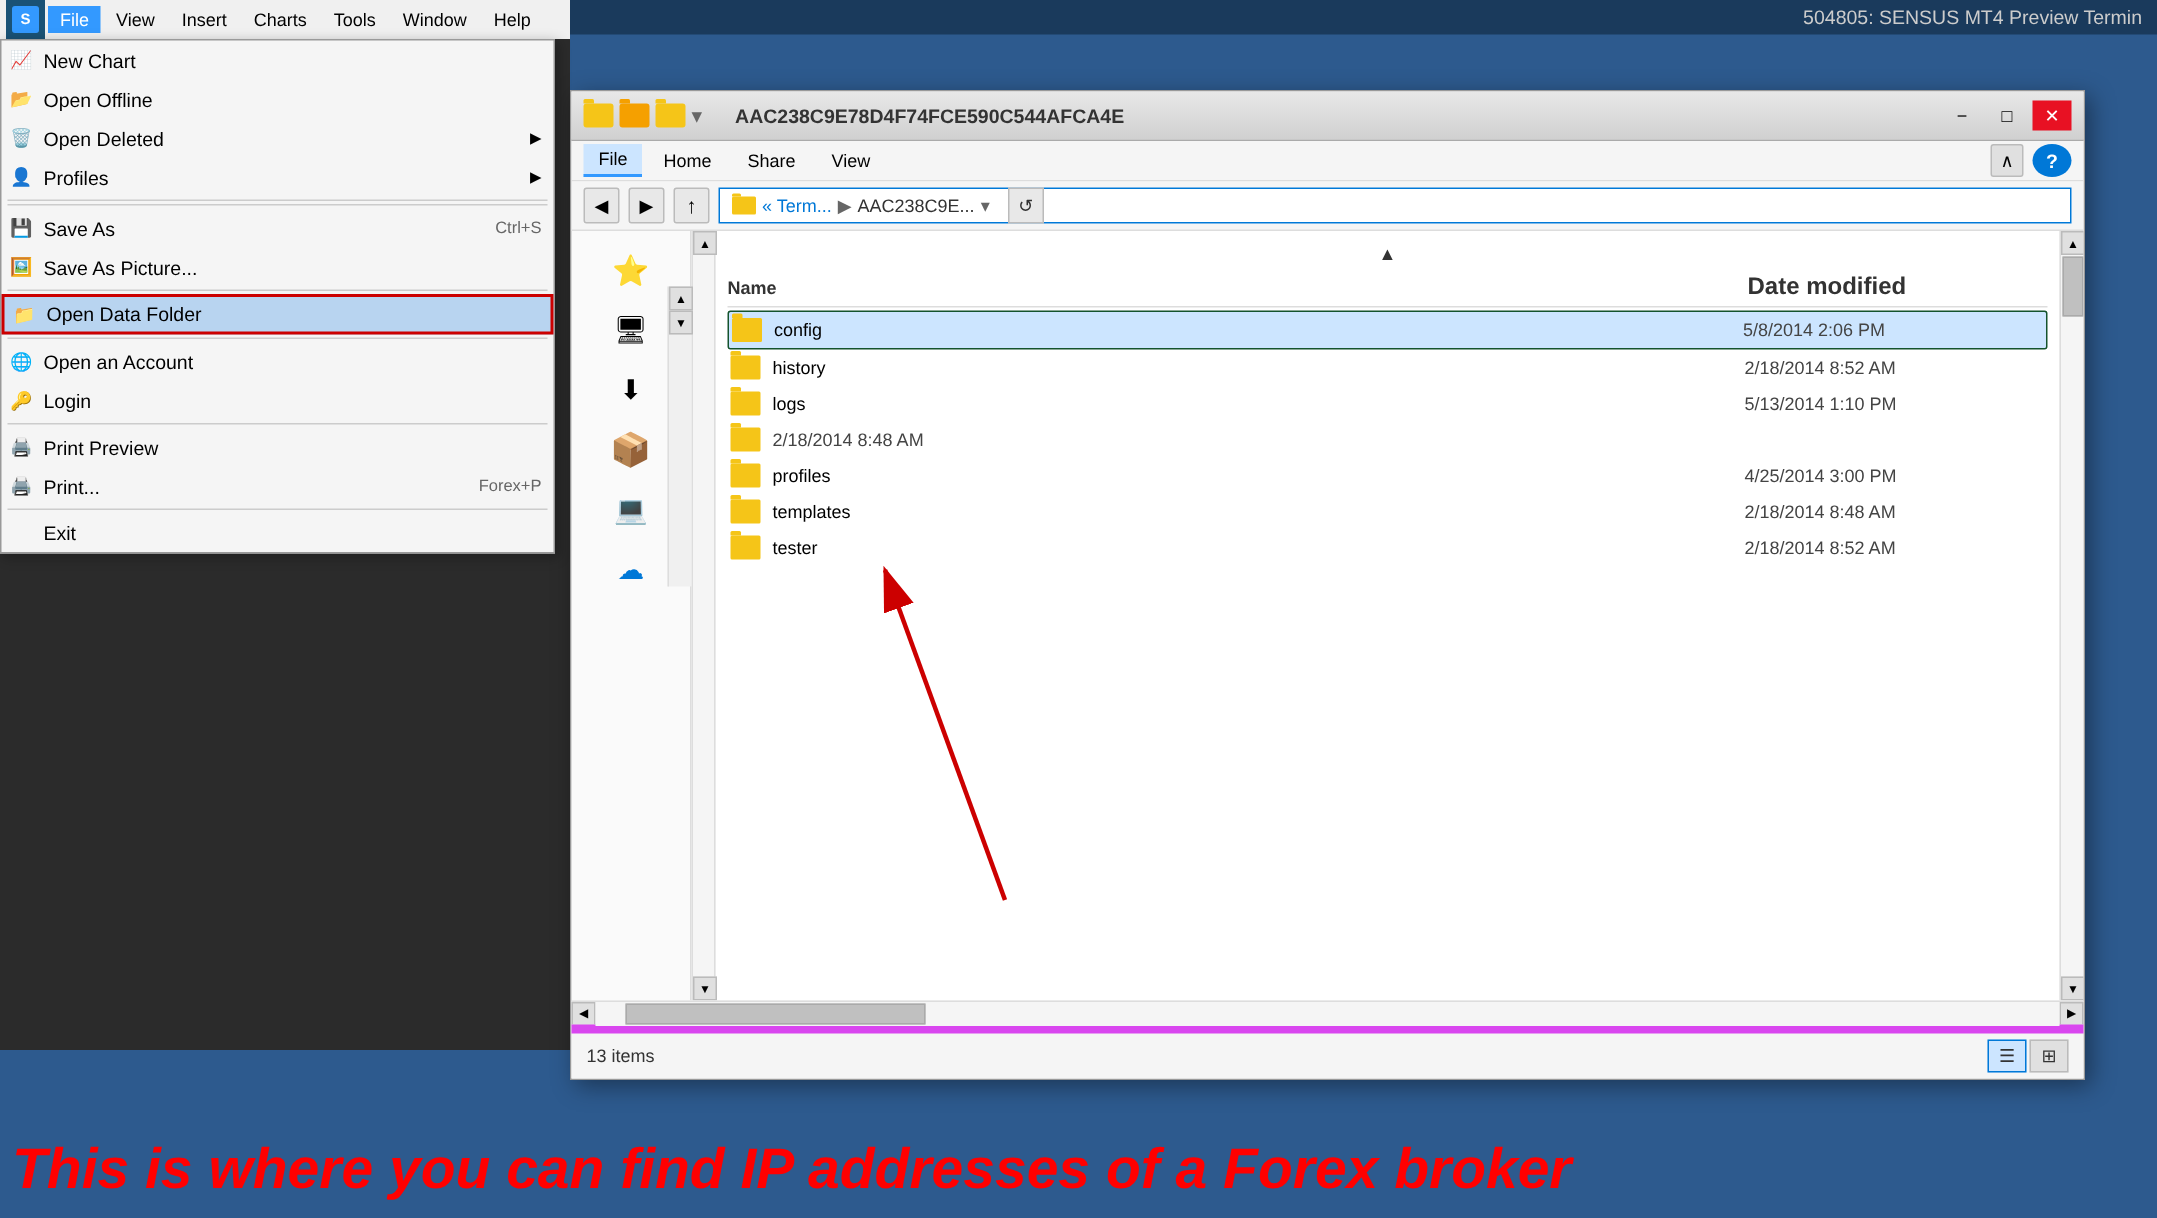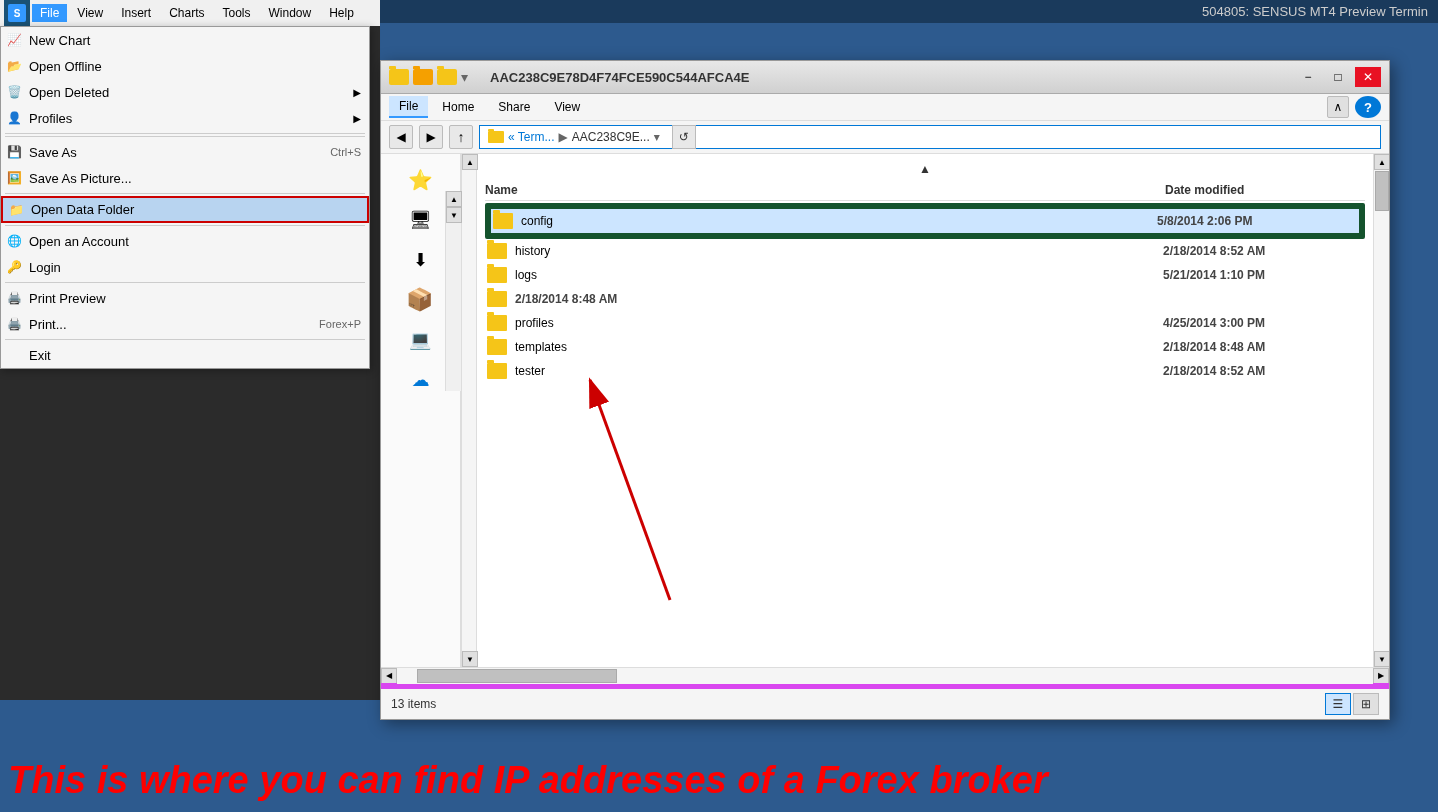--- a/index.html
+++ b/index.html
@@ -304,53 +304,53 @@
       font-size: 12px;
       color: #333;
       font-weight: 600;
       cursor: pointer;
       display: flex;
       align-items: center;
       gap: 4px;
     }
     .file-col-date {
       width: 200px;
-      font-size: 12px;
+      font-size: 16px;
       color: #333;
       font-weight: 600;
     }
     .file-row {
       display: flex;
       align-items: center;
       padding: 4px 2px;
       cursor: pointer;
       border-radius: 2px;
     }
-    .file-row.selected { background: #cce5ff; border: 6px solid #14532d; }
+    .file-row.selected { background: #cce5ff; border: 1px solid #14532d; }
     .file-folder-icon {
       width: 20px;
       height: 16px;
       background: #f5c518;
       border-radius: 1px;
       margin-right: 8px;
       position: relative;
       flex-shrink: 0;
     }
     .file-folder-icon::before {
       content: '';
       position: absolute;
       top: -3px;
       left: 0;
       width: 7px;
       height: 3px;
       background: #f5c518;
       border-radius: 1px 1px 0 0;
     }
     .file-name { flex: 1; font-size: 12px; color: #000; }
-    .file-date { width: 200px; font-size: 12px; color: #444; font-weight: bold; }
+    .file-date { width: 200px; font-size: 12px; color: #444; }
 
     
     .explorer-scrollbar {
       width: 16px;
       background: #f0f0f0;
       border-left: 1px solid #ddd;
       display: flex;
       flex-direction: column;
     }
     .scrollbar-btn {
@@ -685,21 +685,21 @@
 
       <div class="file-row">
         <div class="file-folder-icon"></div>
         <div class="file-name">history</div>
         <div class="file-date">2/18/2014 8:52 AM</div>
       </div>
 
       <div class="file-row">
         <div class="file-folder-icon"></div>
         <div class="file-name">logs</div>
-        <div class="file-date">5/21/2014 1:10 PM</div>
+        <div class="file-date">5/13/2014 1:10 PM</div>
       </div>
 
       <div class="file-row">
         <div class="file-folder-icon"></div>
         <div class="file-date">2/18/2014 8:48 AM</div>
       </div>
 
       <div class="file-row">
         <div class="file-folder-icon"></div>
         <div class="file-name">profiles</div>

